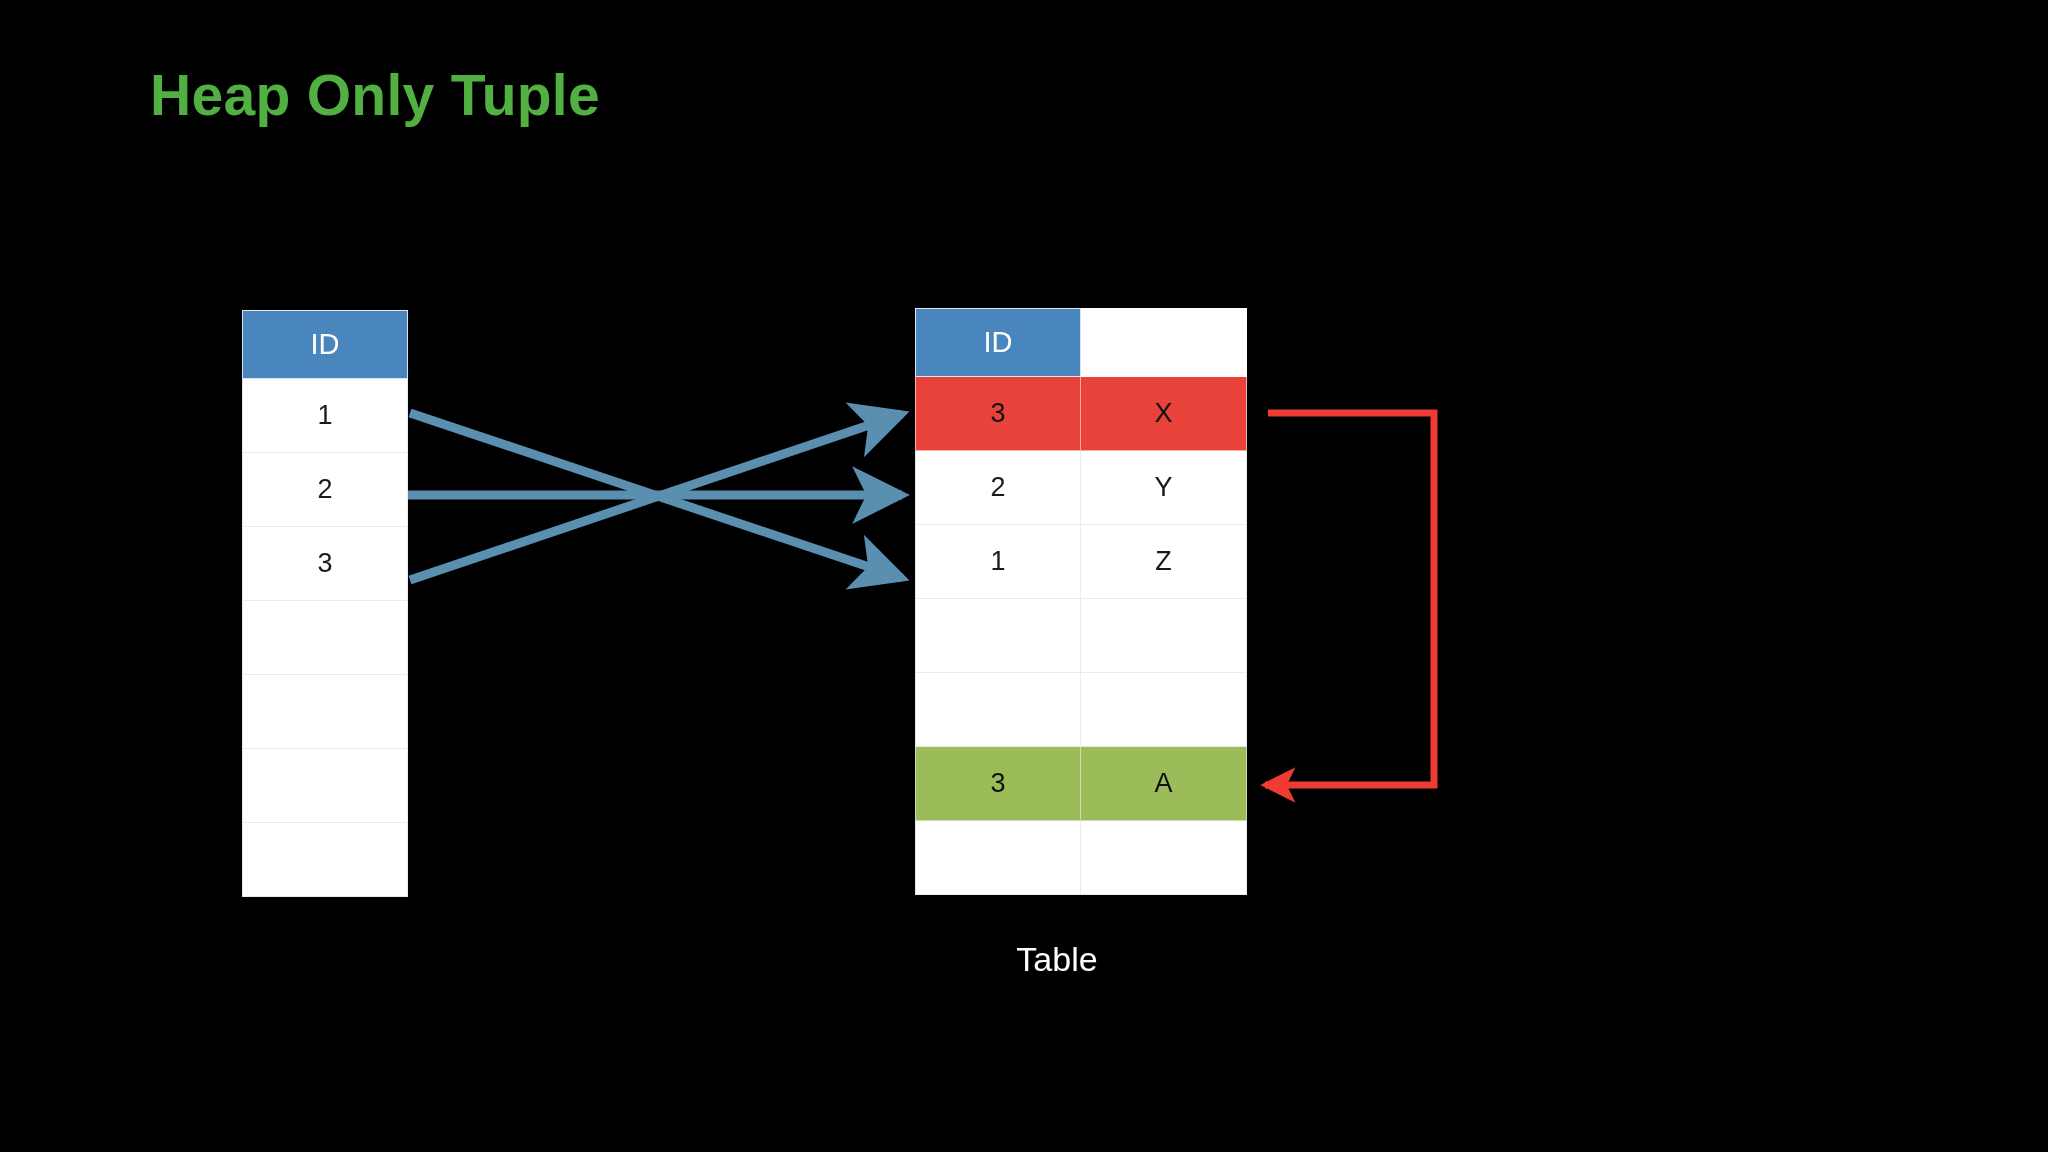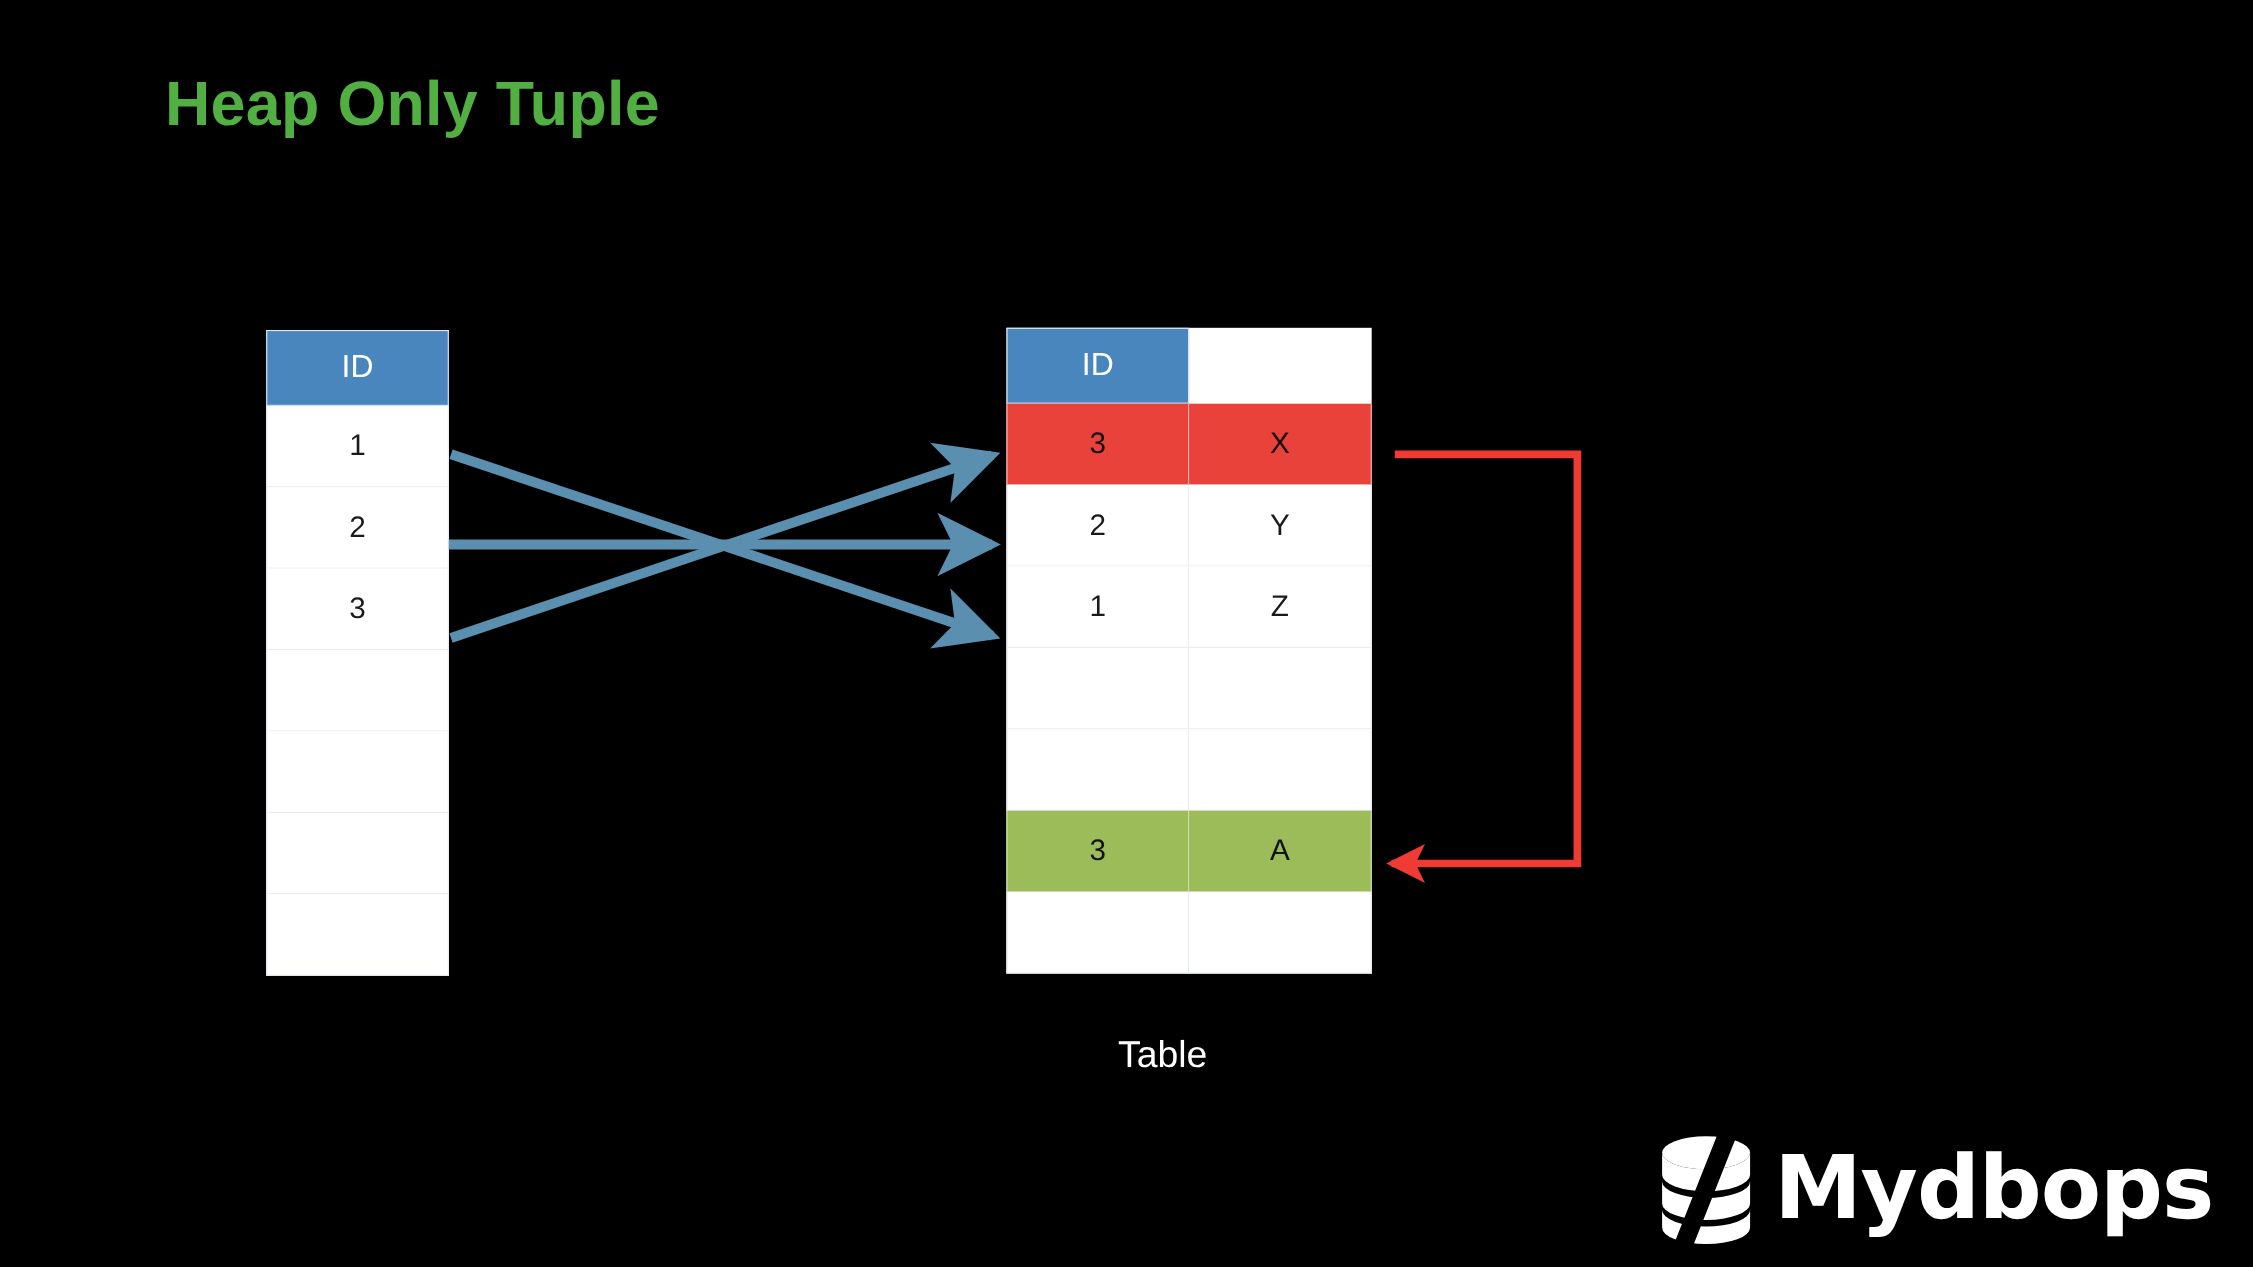--- a/index.html
+++ b/index.html
@@ -19,20 +19,21 @@
     letter-spacing:0.3px;
     white-space:nowrap;
   }
 
   
   .grid{
     position:absolute;
     border-collapse:separate;
     background:#fff;
     box-sizing:border-box;
+    margin-top:10px;
   }
   .grid .row{display:flex;}
   .grid .cell{
     box-sizing:border-box;
     display:flex;align-items:center;justify-content:center;
     color:#1a1a1a;
     font-size:27px;
     background:#ffffff;
     border:1px solid #e6ecf2;
     border-top:none;
@@ -162,30 +163,14 @@
 
     <line x1="408" y1="495" x2="902" y2="495" stroke="#5b8fb0" stroke-width="9" marker-end="url(#ah-blue)"></line>
 
     <line x1="410" y1="580" x2="902" y2="414" stroke="#5b8fb0" stroke-width="9" marker-end="url(#ah-blue)"></line>
 
     <path d="M1268,413 L1434,413 L1434,785 L1265,785" fill="none" stroke="#ef3b33" stroke-width="7" marker-end="url(#ah-red)"></path>
   </svg>
 
   <div class="caption" id="table-caption">Table</div>
 
-  <div id="logo">
-    <svg class="logo-mark" viewBox="0 0 96 104">
-      <defs>
-        <clipPath id="slashclip">
-          <path d="M0,0 L96,0 L96,104 L0,104 Z M62,-6 L80,-6 L34,110 L16,110 Z" clip-rule="evenodd"></path>
-        </clipPath>
-      </defs>
-      <g fill="#ffffff" clip-path="url(#slashclip)">
-        <ellipse cx="48" cy="20" rx="40" ry="15"></ellipse>
-        <path d="M8,20 L8,40 A40,15 0 0 0 88,40 L88,20 A40,15 0 0 1 8,20 Z"></path>
-        <path d="M8,46 L8,66 A40,15 0 0 0 88,66 L88,46 A40,15 0 0 1 8,46 Z"></path>
-        <path d="M8,72 L8,88 A40,15 0 0 0 88,88 L88,72 A40,15 0 0 1 8,72 Z"></path>
-      </g>
-    </svg>
-    <div class="logo-text">Mydbops</div>
-  </div>
 
 </div>
 
 </body></html>

